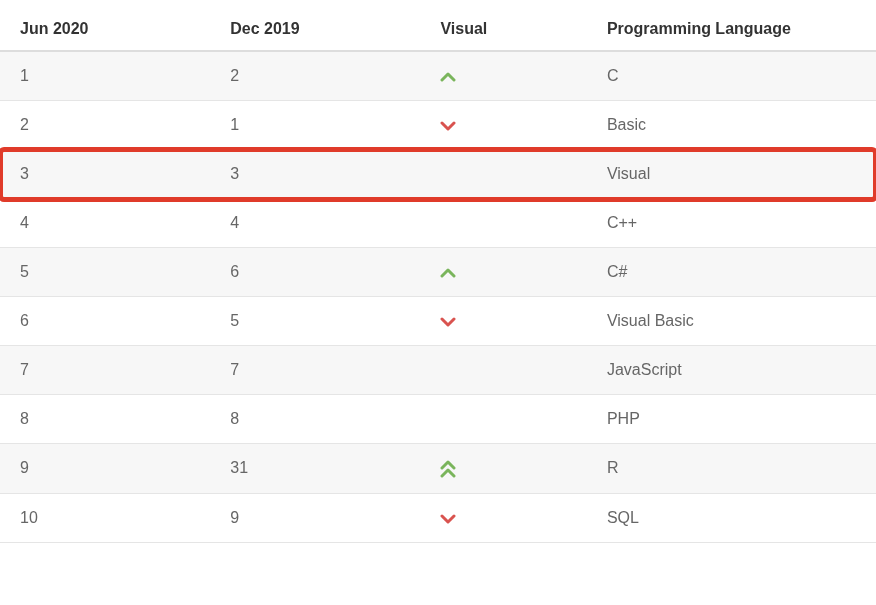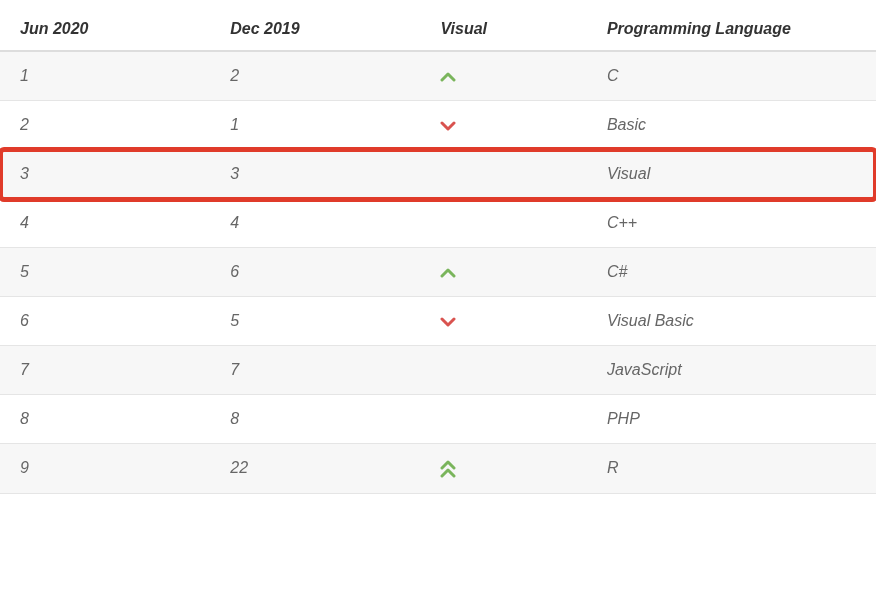--- a/index.html
+++ b/index.html
@@ -8,21 +8,20 @@
       box-sizing: border-box;
     }
     body {
       font-family: Arial, Helvetica, sans-serif;
       background: #ffffff;
       padding: 8px 0;
     }
     table {
       width: 100%;
       border-collapse: collapse;
-      font-style: italic;
     }
     thead th {
       text-align: left;
       font-weight: bold;
       color: #333333;
       padding: 12px 20px;
       font-size: 16px;
       border-bottom: 2px solid #dddddd;
       background: #ffffff;
     }
@@ -134,25 +133,33 @@
           <td>JavaScript</td>
         </tr>
         <tr>
           <td>8</td>
           <td>8</td>
           <td></td>
           <td>PHP</td>
         </tr>
         <tr>
           <td>9</td>
-          <td>22</td>
+          <td>31</td>
           <td><span class="change-icon chev-double-up"><svg width="16" height="18" viewBox="0 0 16 18">
                 <path d="M2 8 L8 2 L14 8" stroke="currentColor" stroke-width="3" fill="none" stroke-linecap="round" stroke-linejoin="round"></path>
                 <path d="M2 16 L8 10 L14 16" stroke="currentColor" stroke-width="3" fill="none" stroke-linecap="round" stroke-linejoin="round"></path>
               </svg></span></td>
           <td>R</td>
+        </tr>
+        <tr>
+          <td>10</td>
+          <td>9</td>
+          <td><span class="change-icon chev-down"><svg width="16" height="12" viewBox="0 0 16 12">
+                <path d="M2 3 L8 9 L14 3" stroke="currentColor" stroke-width="3" fill="none" stroke-linecap="round" stroke-linejoin="round"></path>
+              </svg></span></td>
+          <td>SQL</td>
         </tr>
       </tbody>
 </table>
 <div id="highlight-container">
       <div class="highlight-overlay" style="left: -2px; top: 138.5px; width: 880px; height: 55px;"></div>
     </div>
 </div>
 
 </body></html>

